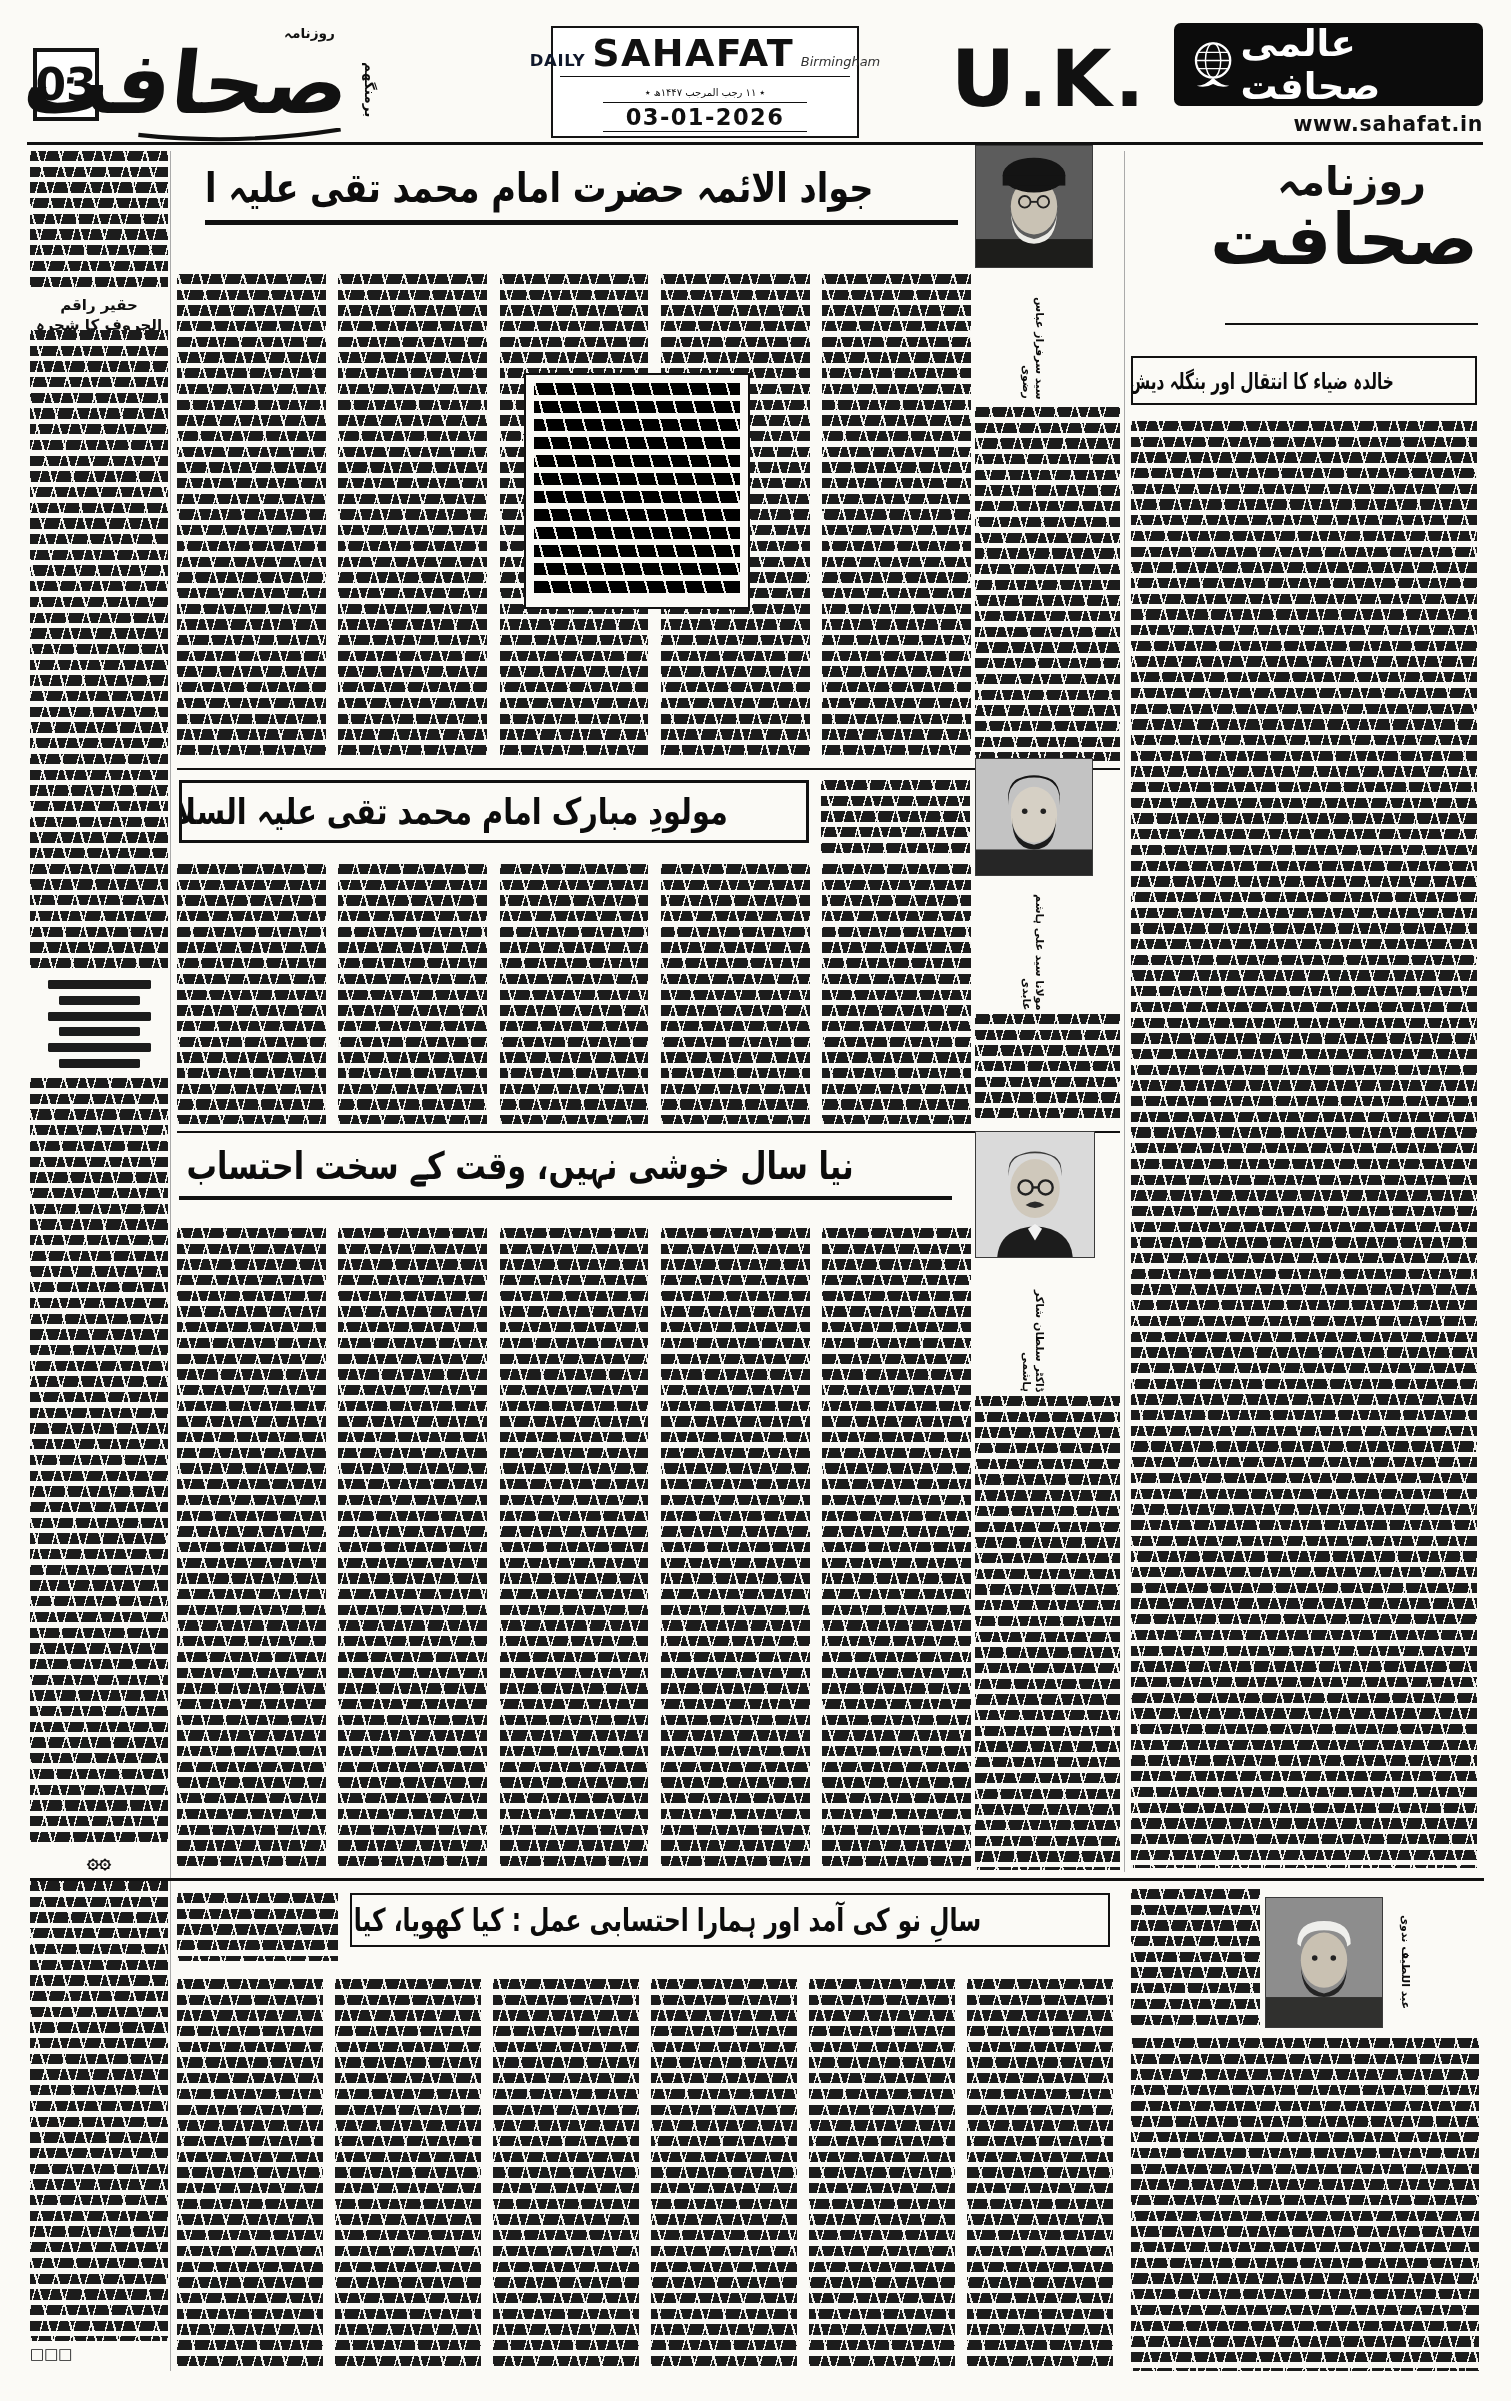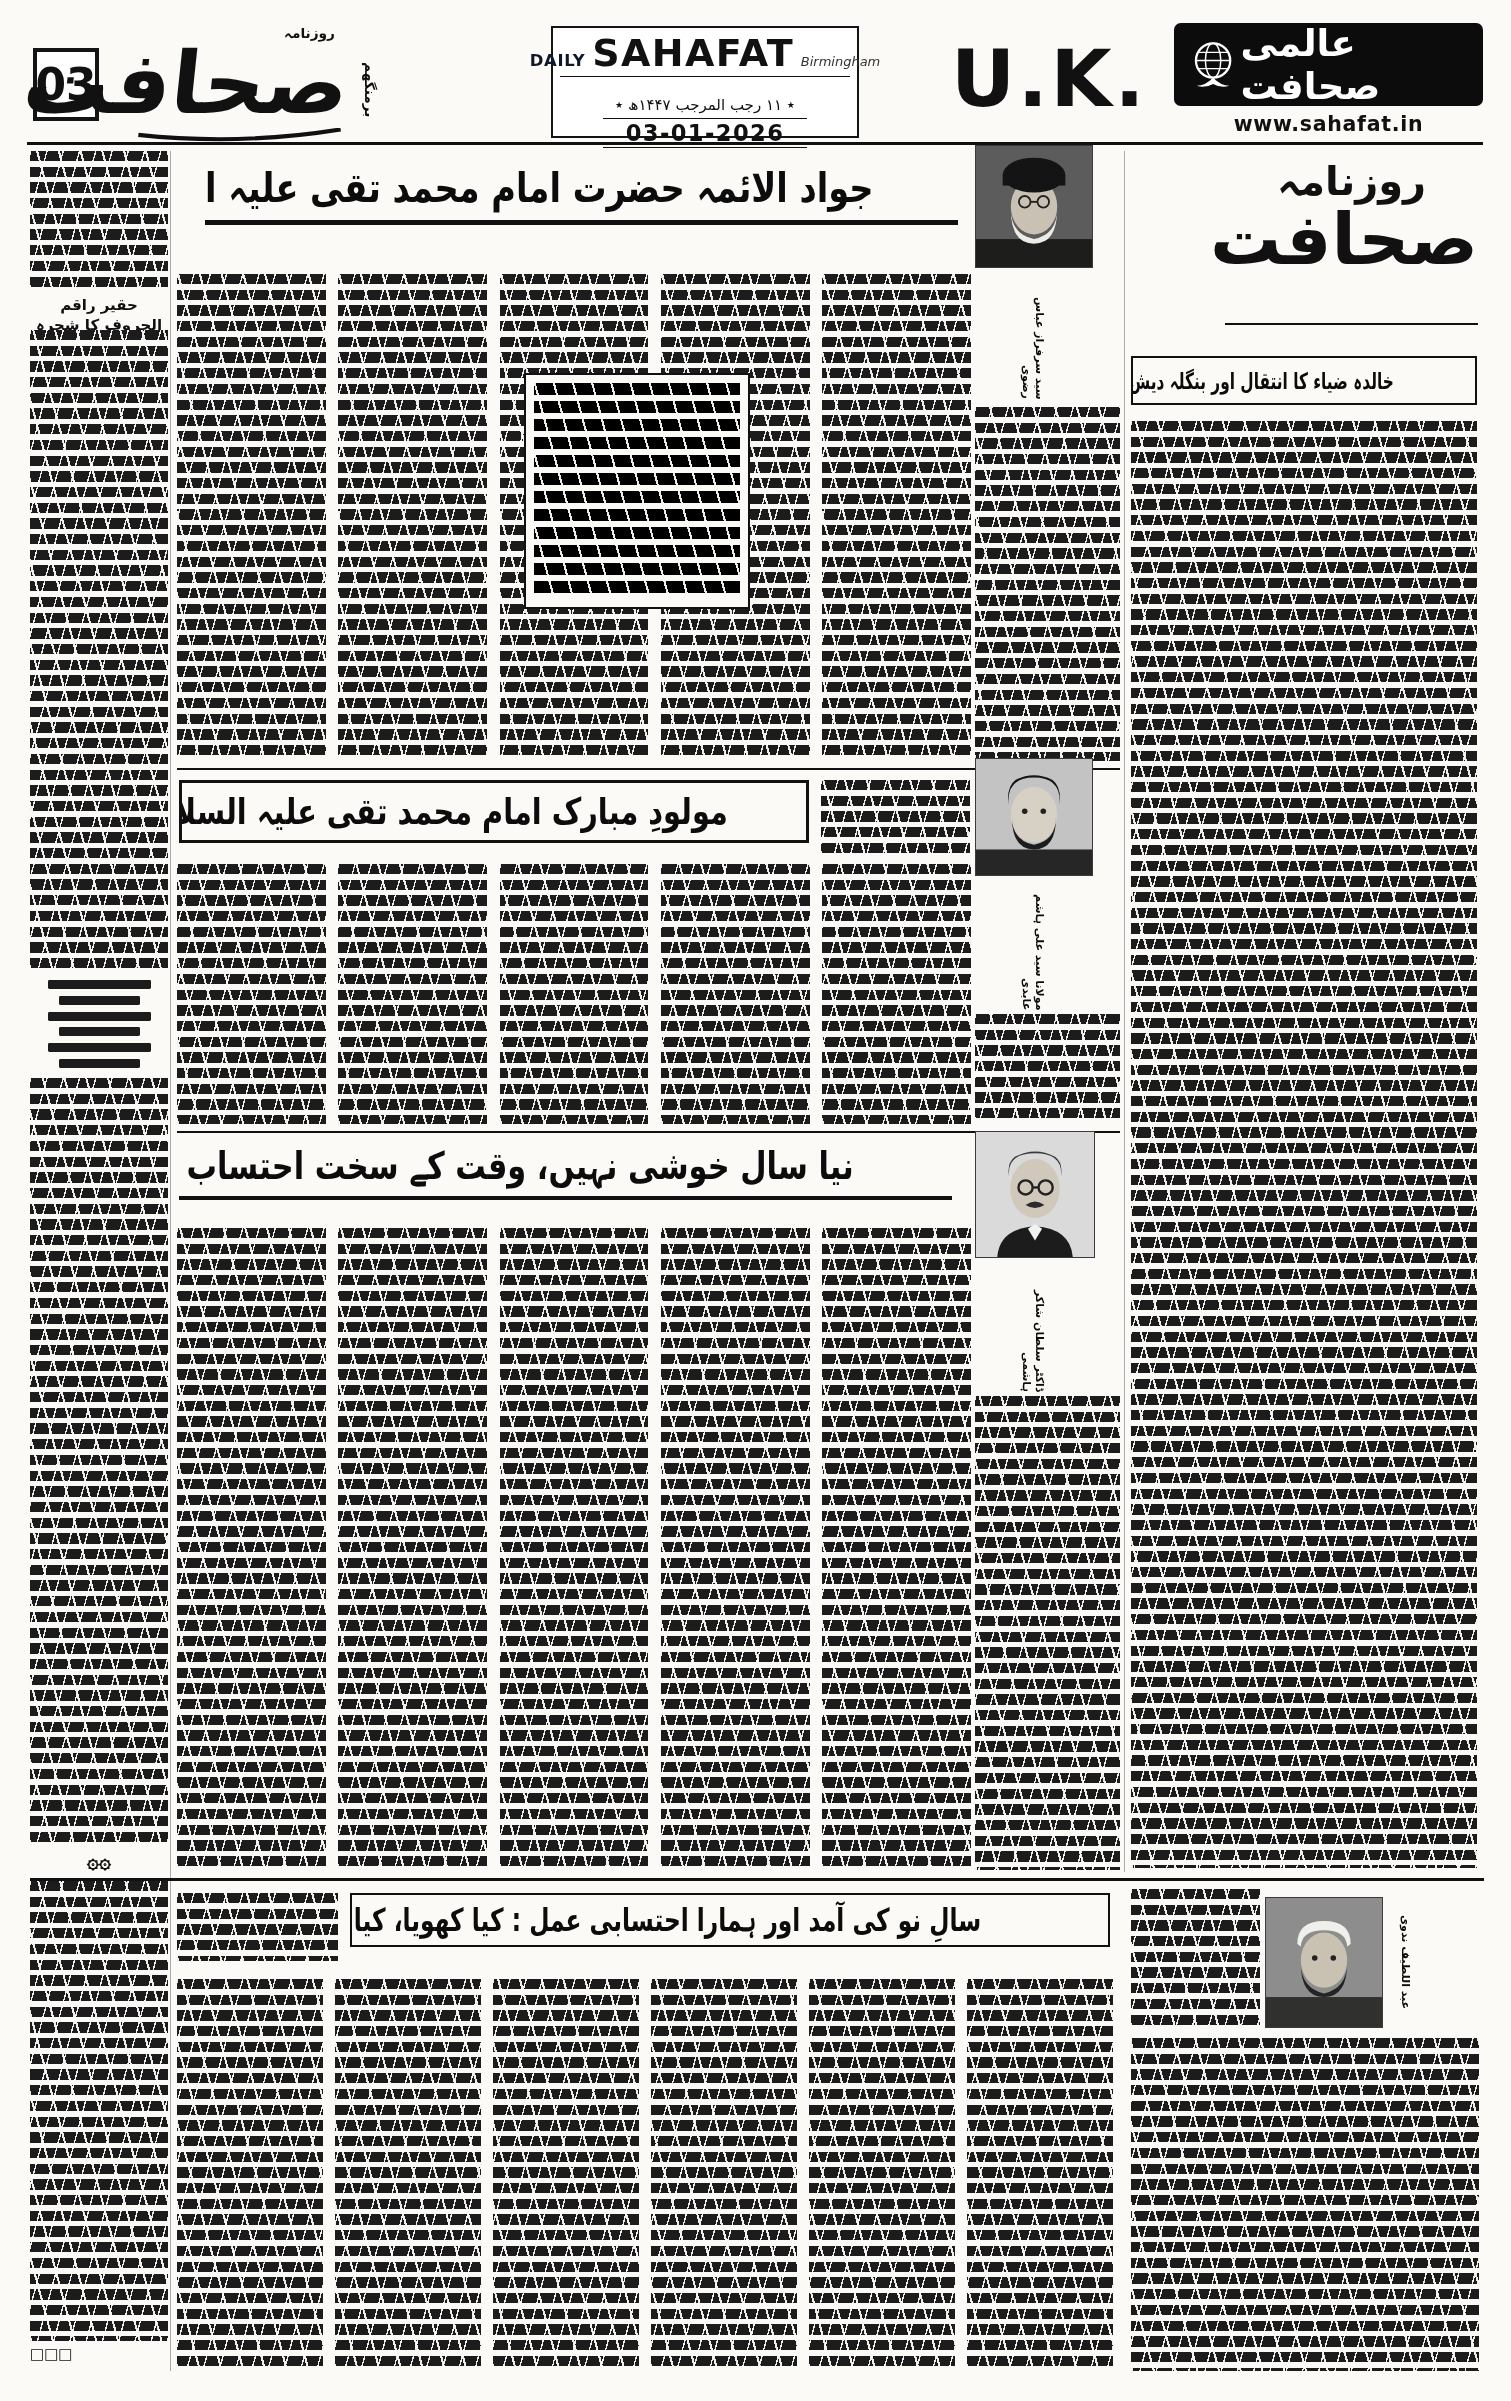--- a/index.html
+++ b/index.html
@@ -38,28 +38,28 @@
   
   .pagebox{display:flex;align-items:center;justify-content:center;border:4.8px solid #141414;
            font-size:44px;font-weight:800;direction:ltr;background:#fff}
   .biglogo{font-size:86px;font-weight:800;line-height:1;transform:skewX(-6deg);display:inline-block}
   .smalllabel{font-size:13.7px;font-weight:700}
   .centerbox{border:2.1px solid #141414;text-align:center;direction:ltr;padding:5.5px 6.8px;background:#fff}
   .mh-row1{display:flex;align-items:baseline;justify-content:center;gap:6.8px}
   .mh-daily{color:#0f172a;font-size:16.4px;font-weight:800;letter-spacing:0.7px}
   .mh-title{font-size:38px;font-weight:800;letter-spacing:1.4px;line-height:1}
   .mh-city{font-size:13px;font-style:italic;color:#333}
-  .mh-hijri{font-size:15px;border-top:1.4px solid #111;margin-top:4.1px;padding-top:19px;direction:rtl}
+  .mh-hijri{font-size:10px;border-top:1.4px solid #111;margin-top:4.1px;padding-top:10px;direction:rtl}
   .mh-date{margin:4.1px auto 0;width:70%;border-top:1.4px solid #111;border-bottom:1.4px solid #111;
            font-size:22.6px;font-weight:800;letter-spacing:1.4px;padding:1.4px 0}
   .uk{font-size:79px;font-weight:800;direction:ltr;letter-spacing:2.7px;line-height:1}
   .worldbox{display:flex;align-items:center;justify-content:space-between;direction:ltr;
             background:#0c0c0c;color:#fff;border-radius:6.8px;padding:0 12.3px}
   .worldbox .wtitle{font-size:37px;font-weight:800}
-  .website{font-size:20.5px;font-weight:800;direction:ltr;text-align:center;letter-spacing:0.7px}
+  .website{font-size:20.5px;font-weight:800;direction:ltr;text-align:right;letter-spacing:0.7px}
 
   .papername{ text-align:center;font-weight:800 }
   .papername .l1{font-size:40px;display:block;line-height:1.1}
   .papername .l2{font-size:71px;display:block;line-height:1.05}
 
   .boxed{border:2.7px solid #111;background:#fbfaf6}
 
   .poem{display:flex;flex-direction:column;align-items:center;justify-content:center}
   .poem i{display:block;height:9px;background:#1c1c1c;margin:3.4px 0;border-radius:1.4px}
 

